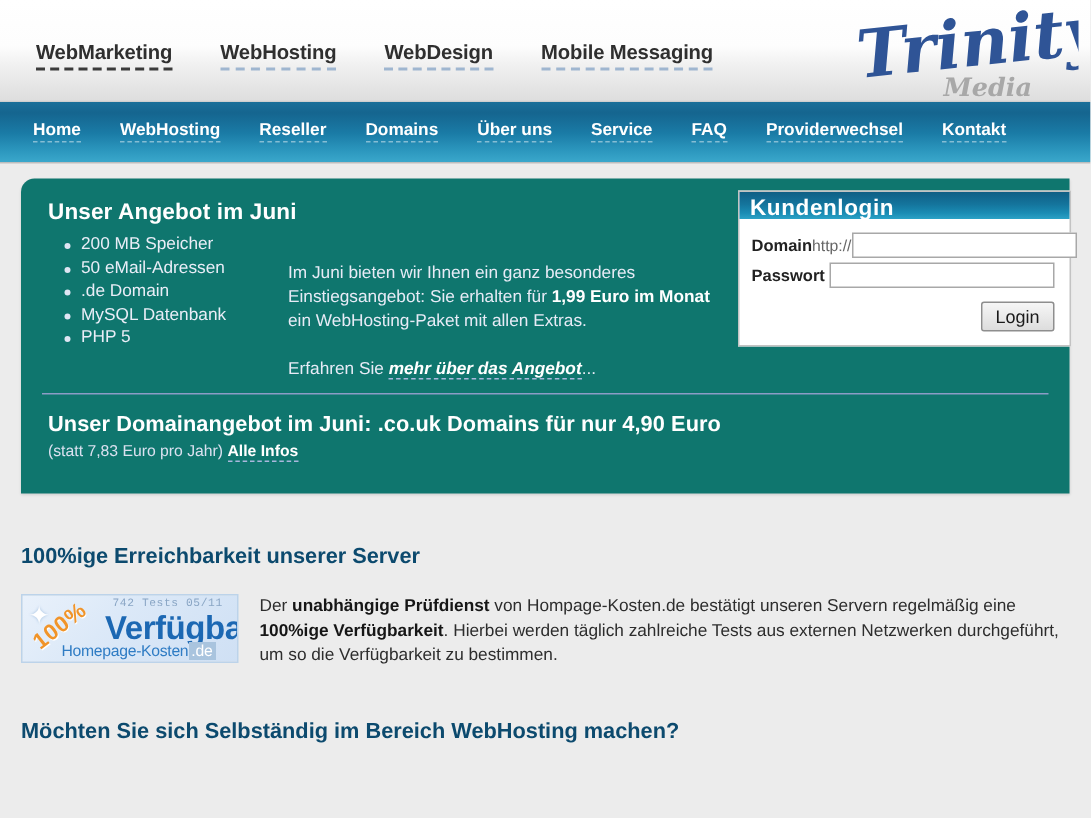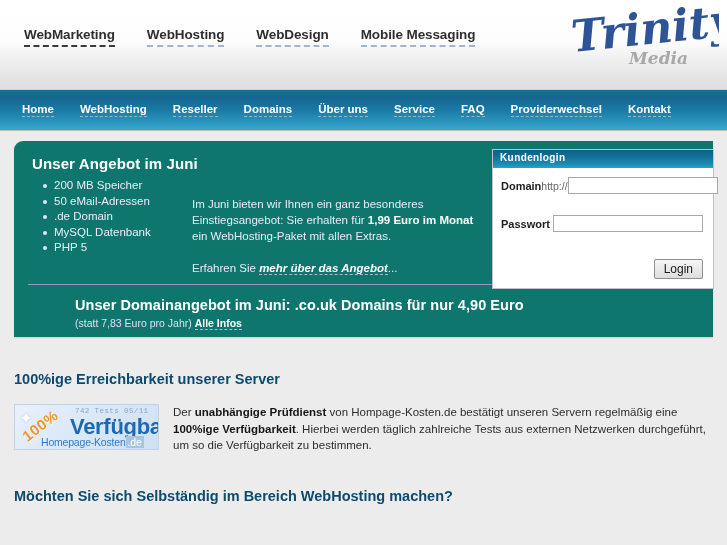--- a/index.html
+++ b/index.html
@@ -6,21 +6,21 @@
   html, body {
     width: 727px; height: 545px;
     background: #ececec;
     font-family: "Liberation Sans", sans-serif;
     overflow: hidden;
   }
 
   
   .header {
     position: relative;
-    height: 90px;
+    height: 68px;
     background: linear-gradient(to bottom, #ffffff 0%, #fdfdfd 46%, #f2f2f2 62%, #e4e4e4 88%, #dedede 100%);
     border-bottom: 1px solid #cfcfcf;
   }
   .topnav {
     position: absolute;
     left: 24px; top: 27px;
     display: flex;
     align-items: flex-end;
     gap: 0px;
   }
@@ -134,30 +134,30 @@
     position: absolute;
     left: 478px; top: 8px;
     width: 222px;
     background: #ffffff;
     border: 1px solid #c3c3c3;
   }
   .login-head {
     height: 18px;
     background: linear-gradient(to bottom, #0f5f85 0%, #14749c 45%, #1a8cb4 78%, #2ba2c6 100%);
     color: #ffffff;
-    font-size: 10px;
+    font-size: 15px;
     font-weight: bold;
     padding: 2px 0 0 7px;
     letter-spacing: 0.4px;
   }
   .login-body { padding: 9px 10px 9px 8px; }
   .login-row {
     display: flex;
     align-items: center;
-    margin-bottom: 21px;
+    margin-bottom: 3px;
   }
   .login-label {
     font-size: 11px;
     font-weight: bold;
     color: #222;
     width: 58px;
   }
   .login-proto {
     font-size: 10.5px;
     color: #666;
@@ -183,21 +183,21 @@
     cursor: pointer;
     font-family: "Liberation Sans", sans-serif;
   }
 
   
   .promo-divider {
     height: 1px;
     background: #8c9cc6;
     margin: 8px 14px 0 14px;
   }
-  .domain-offer { padding: 12px 0 8px 18px; margin-left: 43px; }
+  .domain-offer { padding: 12px 0 22px 18px; }
   .domain-title {
     color: #ffffff;
     font-size: 14.5px;
     font-weight: bold;
     letter-spacing: 0.05px;
   }
   .domain-sub {
     color: #dbe1f0;
     font-size: 10.5px;
     margin-top: 4px;

